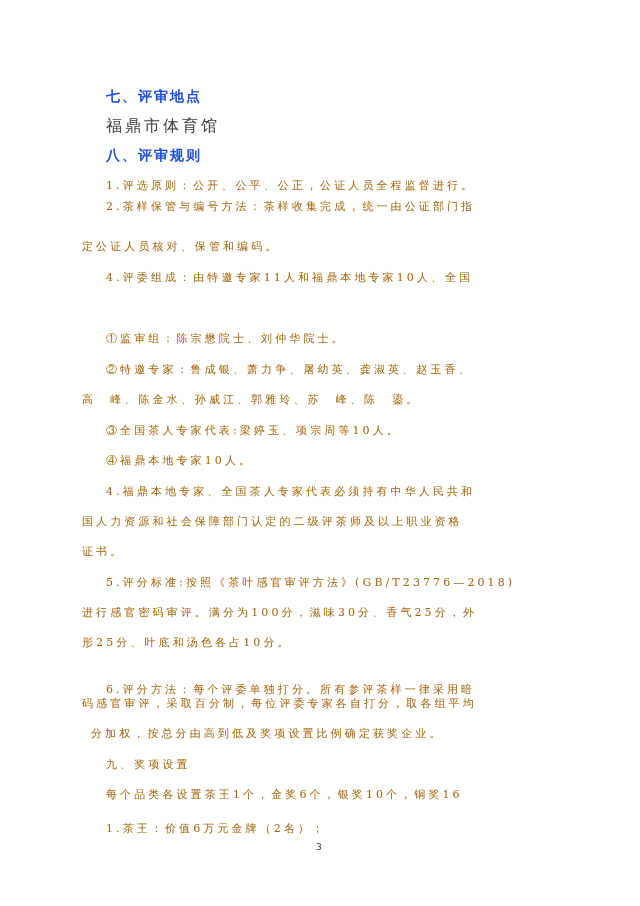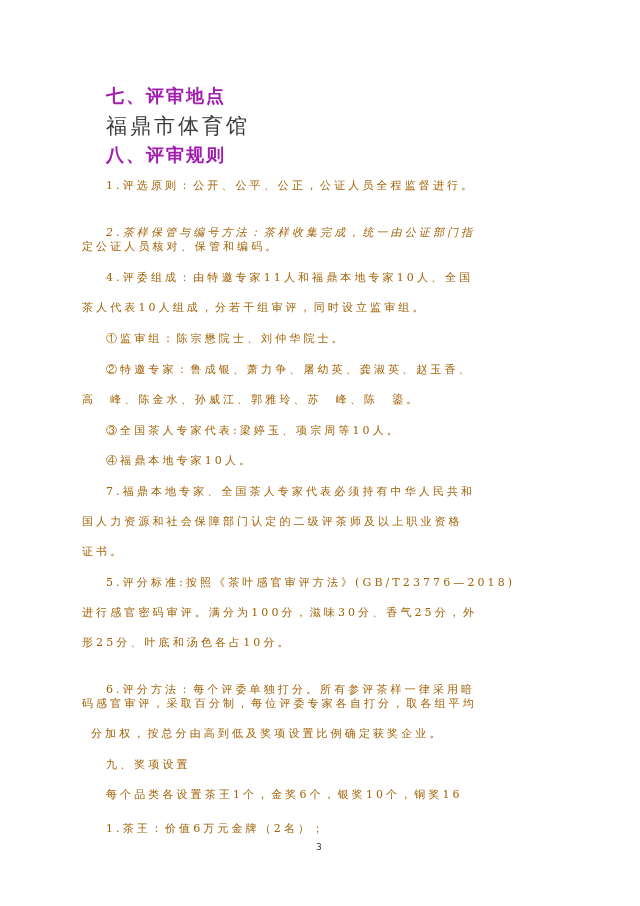--- a/index.html
+++ b/index.html
@@ -28,27 +28,27 @@
       font-size: 11px;
       letter-spacing: 3.1px;
       white-space: nowrap;
       color: #a16207;
       line-height: 20px;
     }
     .indent { left: 106px; }
     .heading {
       font-family: "DejaVu Sans", "Liberation Sans", sans-serif;
       font-weight: bold;
-      font-size: 18px;
+      font-size: 14px;
       letter-spacing: 2px;
-      color: #a21caf;
+      color: #1d4ed8;
     }
     .plain {
       font-family: "DejaVu Sans", "Liberation Sans", sans-serif;
-      font-size: 21px;
+      font-size: 16px;
       letter-spacing: 3px;
       color: #3c3c3c;
     }
     .page-number {
       position: absolute;
       left: 316px;
       top: 842px;
       font-family: "DejaVu Sans", "Liberation Sans", sans-serif;
       font-size: 9px;
       color: #333333;
@@ -59,35 +59,34 @@
 
 <div class="page">
 
   <div class="line heading indent" style="top:86px;">七、评审地点</div>
   <div class="line plain indent" style="top:116px;">福鼎市体育馆</div>
 
   <div class="line heading indent" style="top:145px;">八、评审规则</div>
 
   <div class="line indent" style="top:176px;">1.评选原则：公开、公平、公正，公证人员全程监督进行。</div>
 
-  <div class="line indent" style="top:223px;font-style:italic;">2.茶样保管与编号方法：茶样收集完成，统一由公证部门指</div>
+  <div class="line indent" style="top:197px;">2.茶样保管与编号方法：茶样收集完成，统一由公证部门指</div>
   <div class="line" style="top:237px;">定公证人员核对、保管和编码。</div>
 
   <div class="line indent" style="top:268px;">4.评委组成：由特邀专家11人和福鼎本地专家10人、全国</div>
-  <div class="line" style="top:298px;">茶人代表10人组成，分若干组审评，同时设立监审组。</div>
 
   <div class="line indent" style="top:312px; margin-top:17px;">①监审组：陈宗懋院士、刘仲华院士。</div>
 
   <div class="line indent" style="top:360px;">②特邀专家：鲁成银、萧力争、屠幼英、龚淑英、赵玉香、</div>
   <div class="line" style="top:390px;">高　峰、陈金水、孙威江、郭雅玲、苏　峰、陈　鎏。</div>
 
   <div class="line indent" style="top:421px;">③全国茶人专家代表:梁婷玉、项宗周等10人。</div>
   <div class="line indent" style="top:451px;">④福鼎本地专家10人。</div>
 
-  <div class="line indent" style="top:482px;">7.福鼎本地专家、全国茶人专家代表必须持有中华人民共和</div>
+  <div class="line indent" style="top:482px;">4.福鼎本地专家、全国茶人专家代表必须持有中华人民共和</div>
   <div class="line" style="top:512px;">国人力资源和社会保障部门认定的二级评茶师及以上职业资格</div>
   <div class="line" style="top:542px;">证书。</div>
 
   <div class="line indent" style="top:573px;">5.评分标准:按照《茶叶感官审评方法》(GB/T23776—2018)</div>
   <div class="line" style="top:603px;">进行感官密码审评。满分为100分，滋味30分、香气25分，外</div>
   <div class="line" style="top:633px;">形25分、叶底和汤色各占10分。</div>
 
   <div class="line indent" style="top:680px;">6.评分方法：每个评委单独打分。所有参评茶样一律采用暗</div>
   <div class="line" style="top:694px;">码感官审评，采取百分制，每位评委专家各自打分，取各组平均</div>
   <div class="line" style="top:724px;margin-left:9px;">分加权，按总分由高到低及奖项设置比例确定获奖企业。</div>

